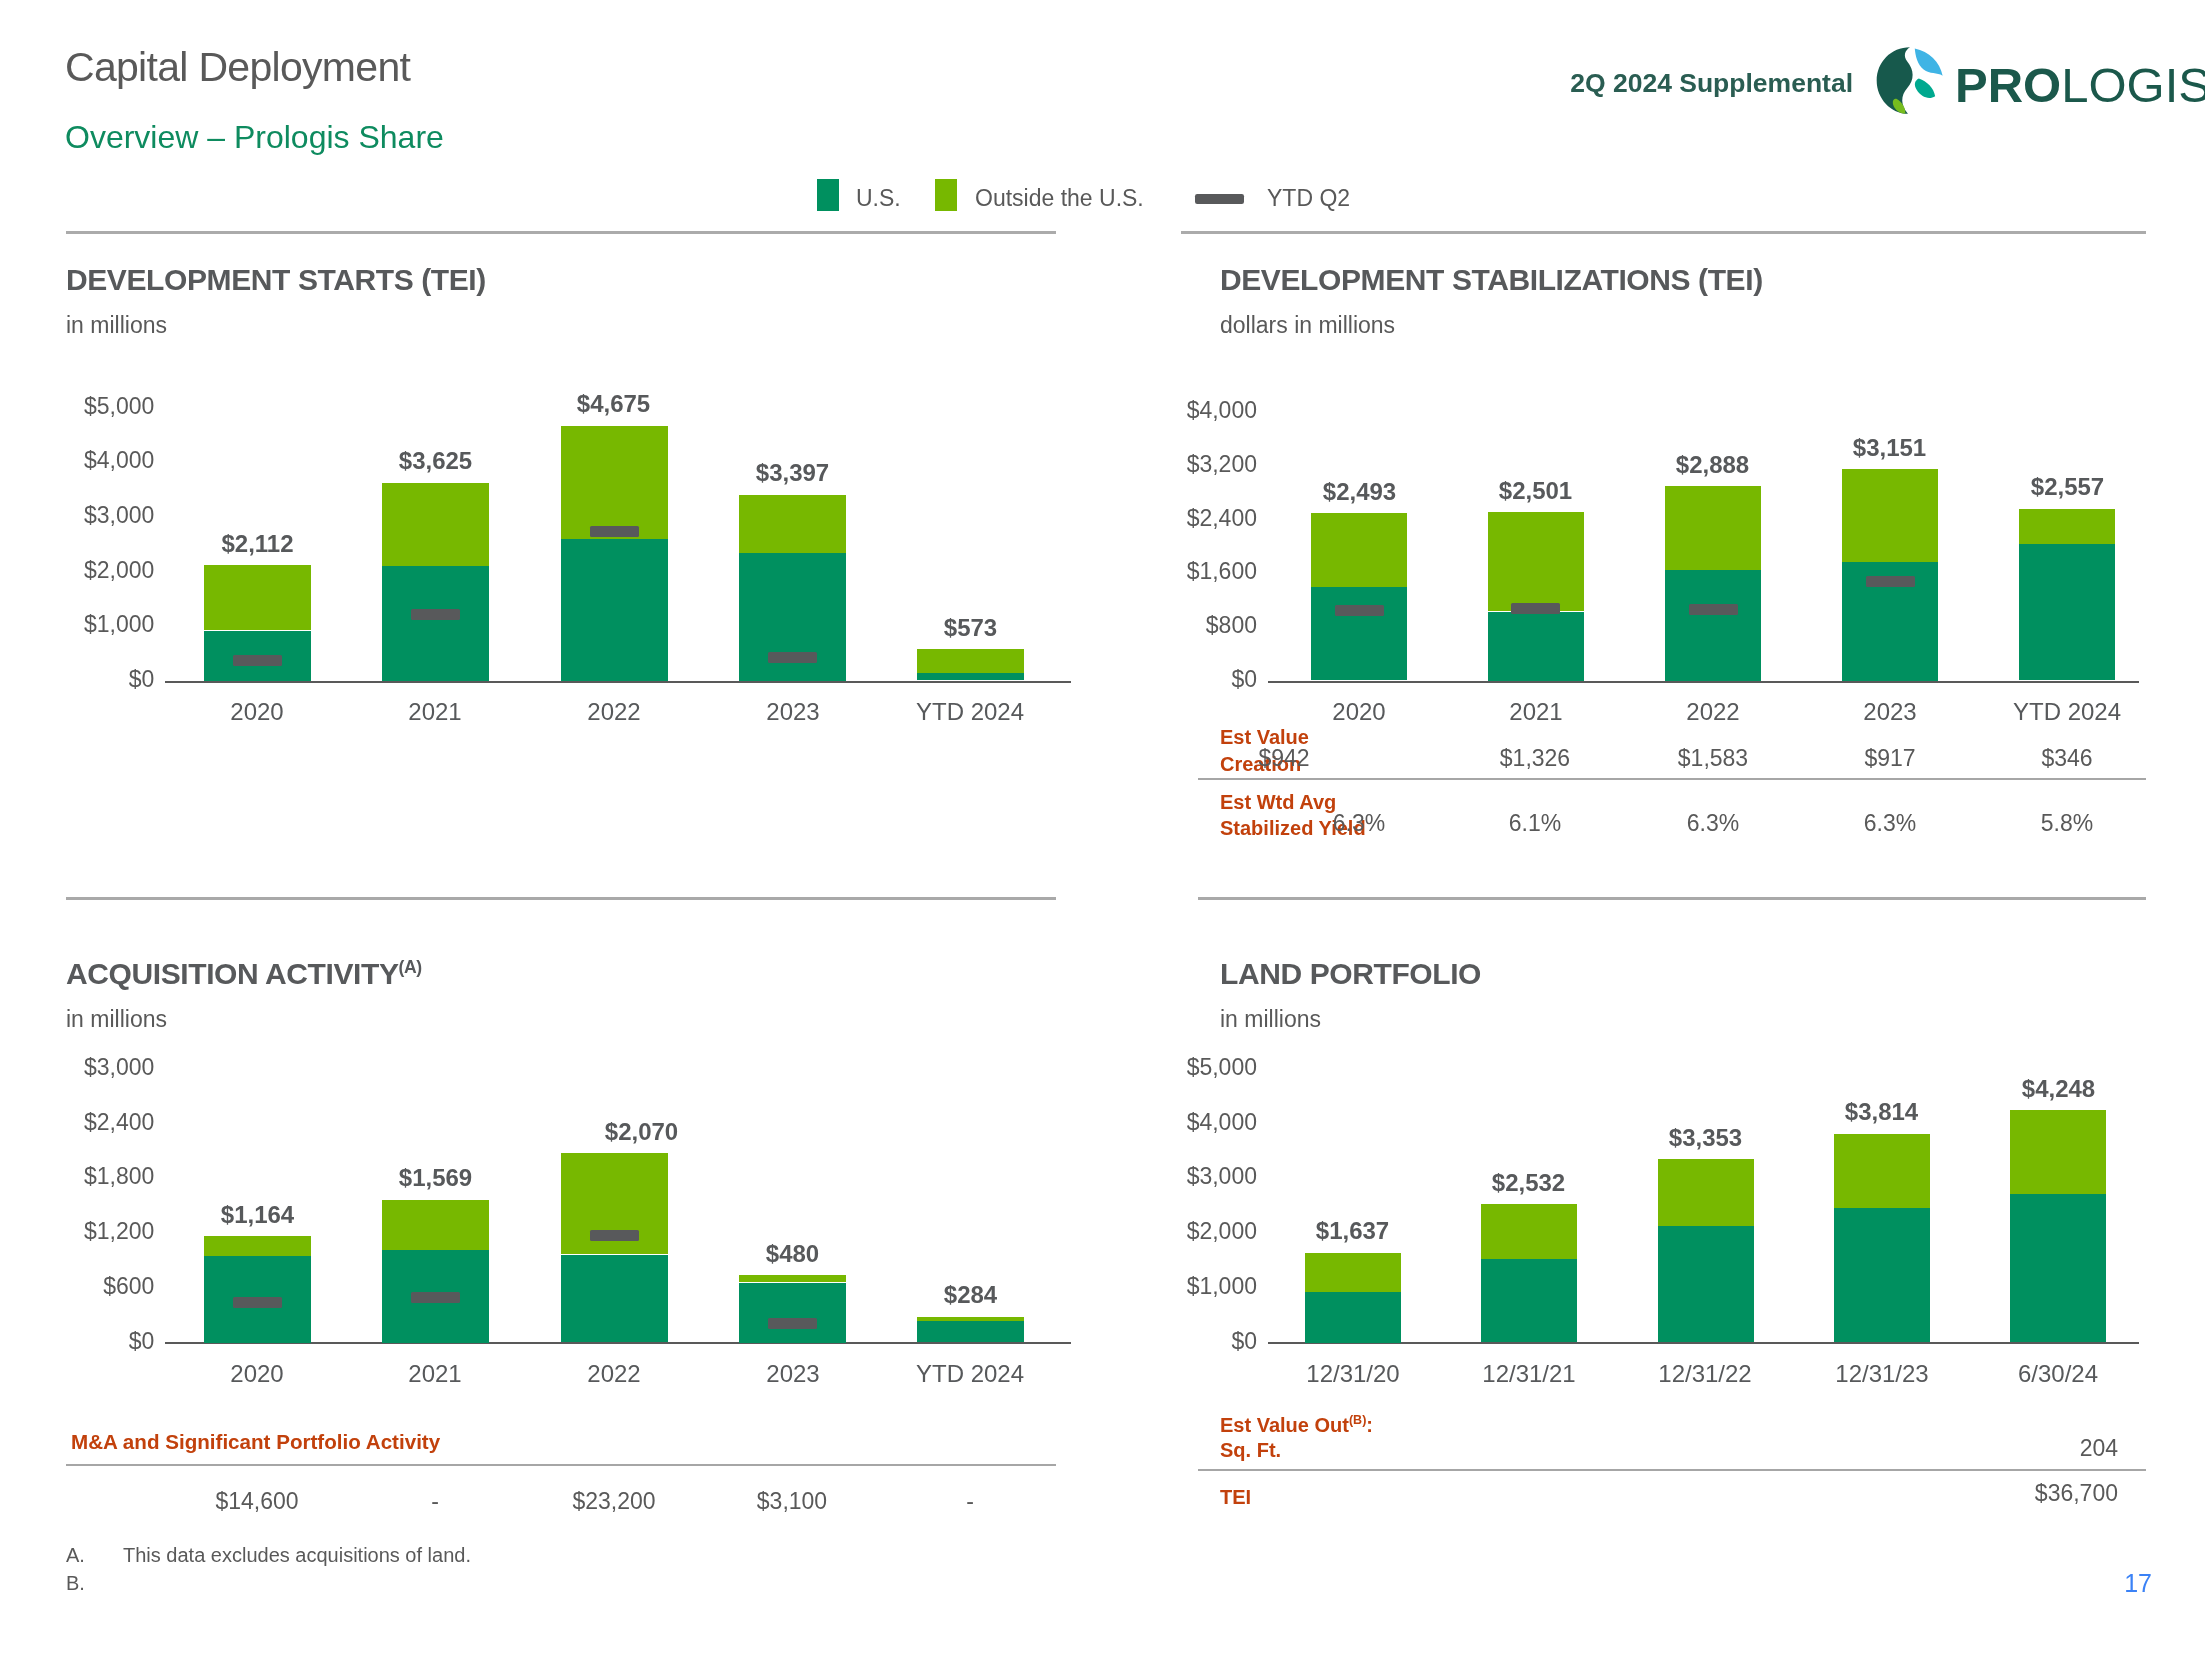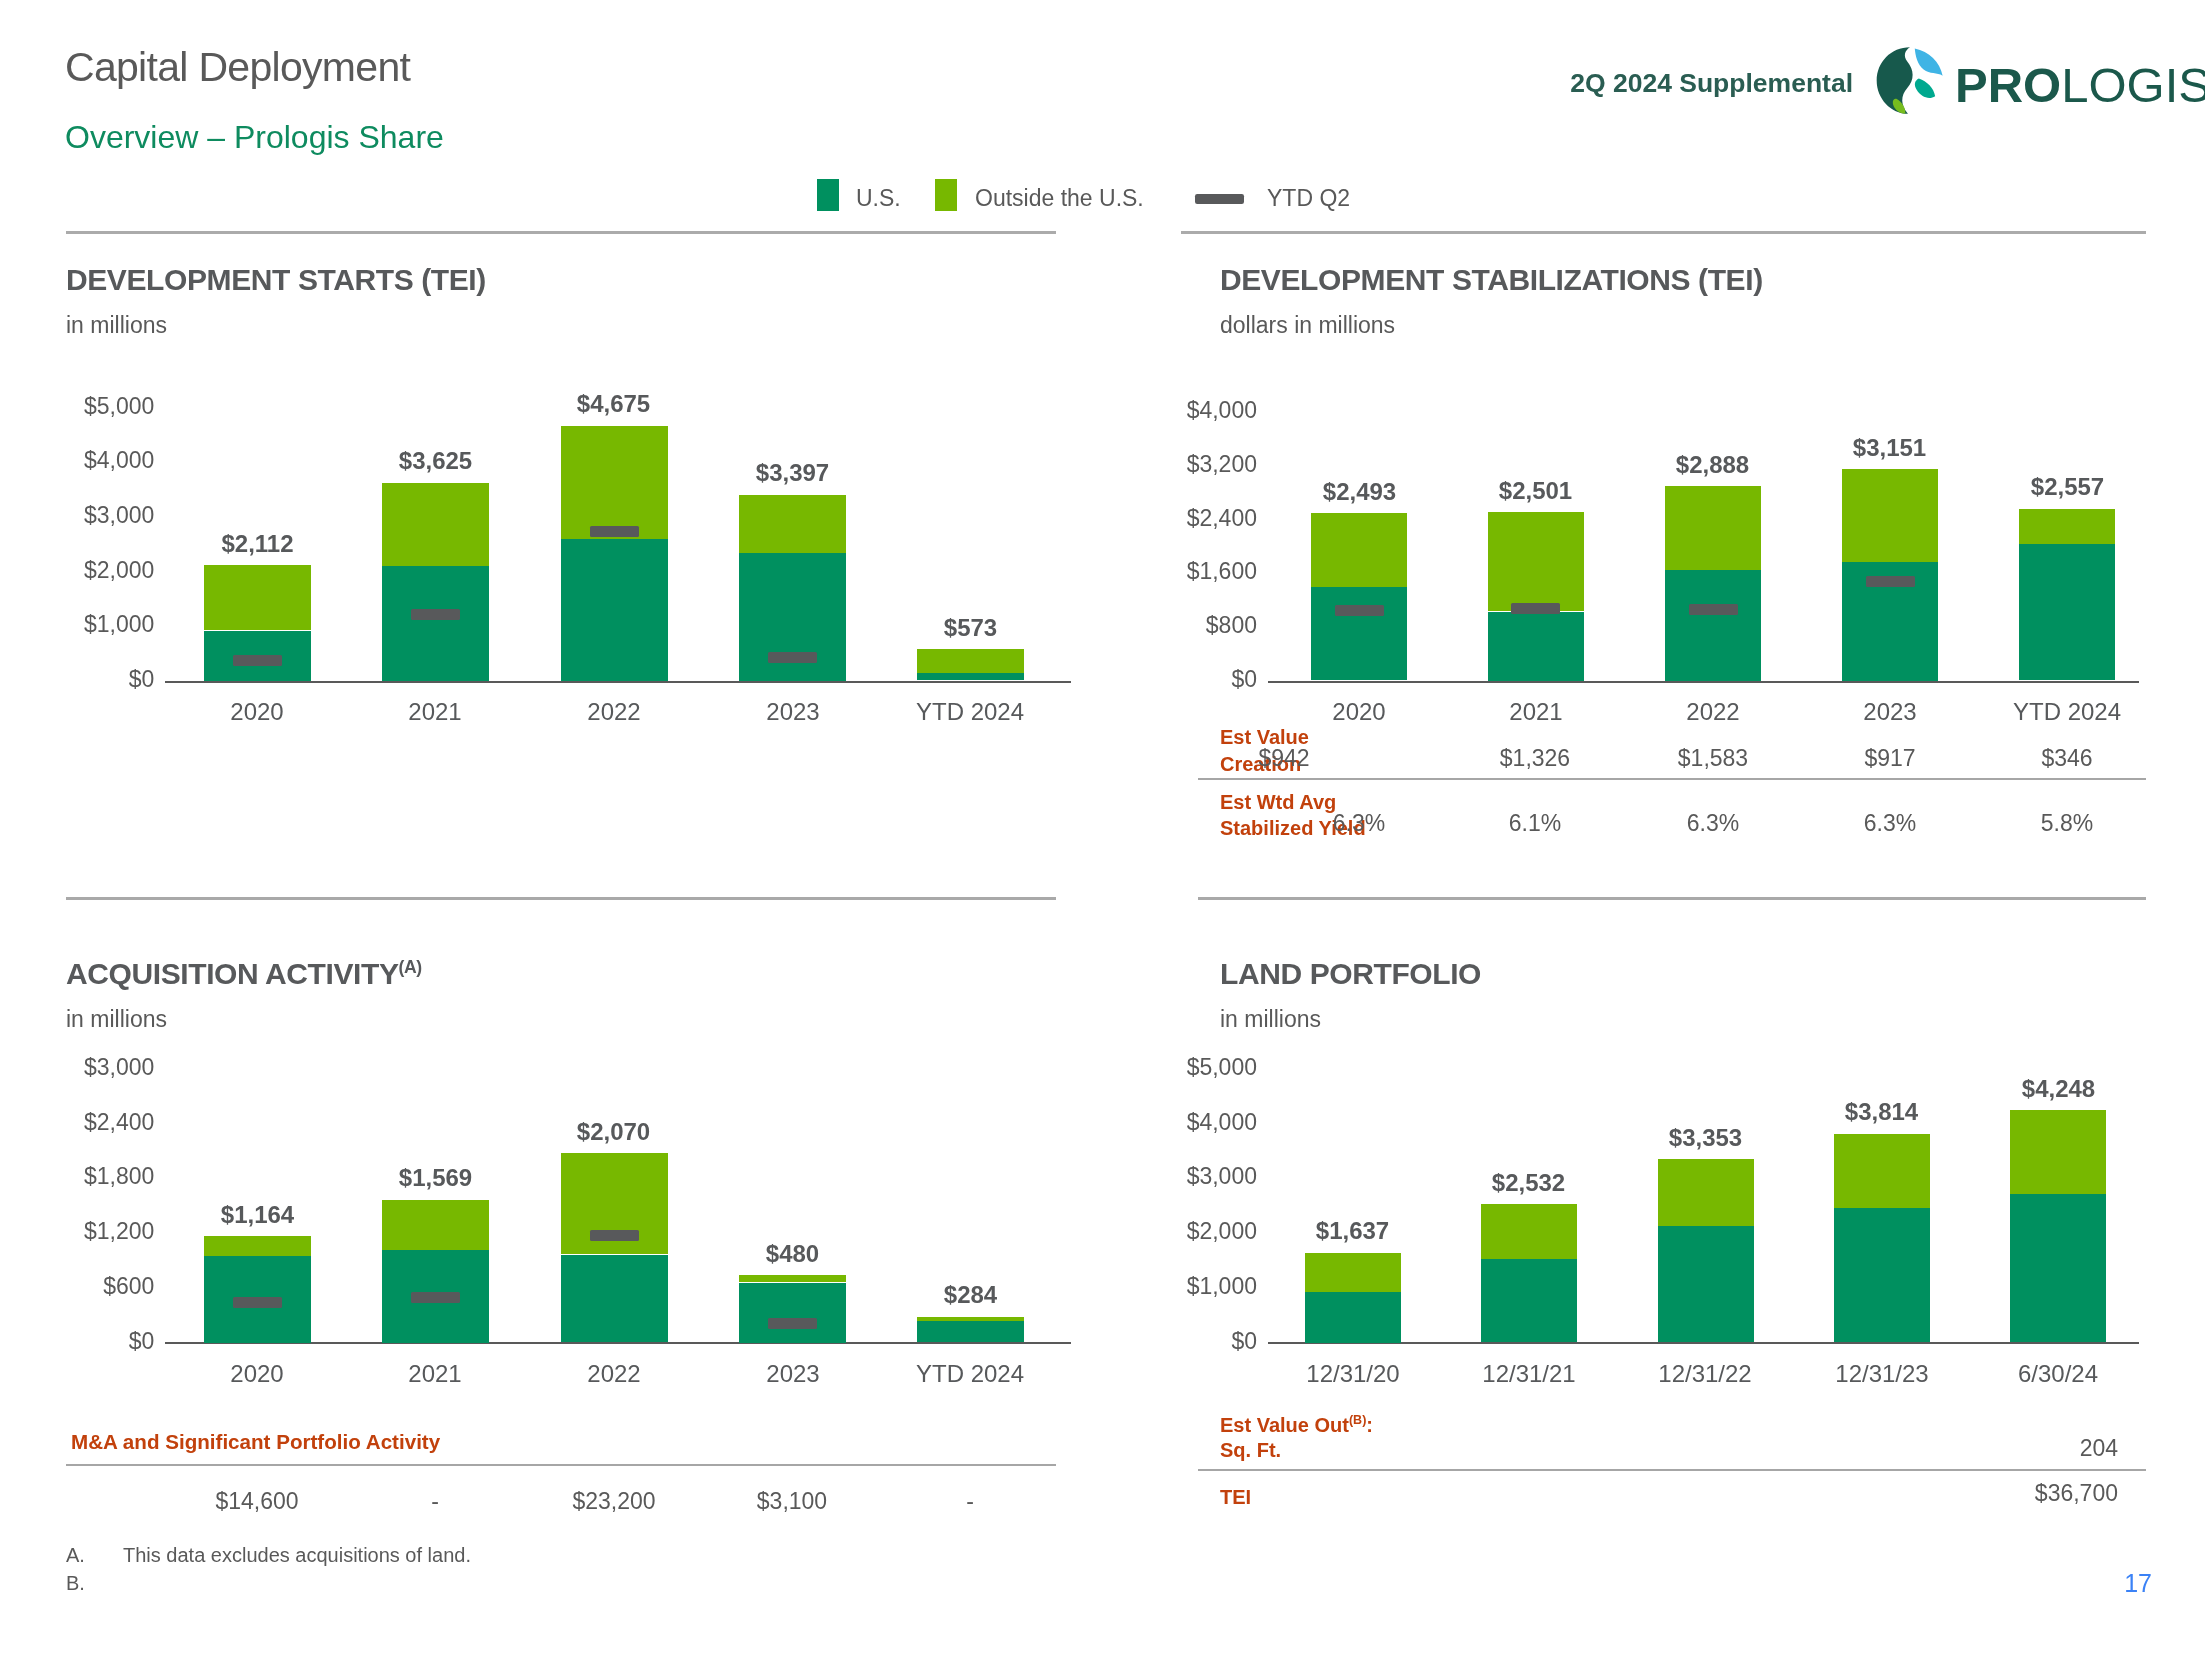--- a/index.html
+++ b/index.html
@@ -159,21 +159,21 @@
       <div class="total-label abs" style="left: 162px; top: 1201px;">$1,164</div>
       <div class="cat-label abs" style="left: 154px; top: 1360px;">2020</div>
       <div class="abs" style="left: 382px; top: 1250px; width: 107px; height: 93px; background: rgb(0, 144, 95);"></div>
       <div class="abs" style="left: 382px; top: 1200px; width: 107px; height: 50px; background: rgb(119, 184, 0);"></div>
       <div class="abs" style="left: 411px; top: 1292px; width: 49px; height: 11px; background: rgb(88, 89, 91); border-radius: 1.5px;"></div>
       <div class="total-label abs" style="left: 340px; top: 1164px;">$1,569</div>
       <div class="cat-label abs" style="left: 332px; top: 1360px;">2021</div>
       <div class="abs" style="left: 561px; top: 1255px; width: 107px; height: 87px; background: rgb(0, 144, 95);"></div>
       <div class="abs" style="left: 561px; top: 1153px; width: 107px; height: 101px; background: rgb(119, 184, 0);"></div>
       <div class="abs" style="left: 590px; top: 1230px; width: 49px; height: 11px; background: rgb(88, 89, 91); border-radius: 1.5px;"></div>
-      <div class="total-label abs" style="left: 518px; top: 1118px;">$2,070</div>
+      <div class="total-label abs" style="left: 546px; top: 1118px;">$2,070</div>
       <div class="cat-label abs" style="left: 511px; top: 1360px;">2022</div>
       <div class="abs" style="left: 739px; top: 1283px; width: 107px; height: 60px; background: rgb(0, 144, 95);"></div>
       <div class="abs" style="left: 739px; top: 1275px; width: 107px; height: 7.4px; background: rgb(119, 184, 0);"></div>
       <div class="abs" style="left: 768px; top: 1318px; width: 49px; height: 11px; background: rgb(88, 89, 91); border-radius: 1.5px;"></div>
       <div class="total-label abs" style="left: 697px; top: 1240px;">$480</div>
       <div class="cat-label abs" style="left: 690px; top: 1360px;">2023</div>
       <div class="abs" style="left: 917px; top: 1320px; width: 107px; height: 22px; background: rgb(0, 144, 95);"></div>
       <div class="abs" style="left: 917px; top: 1317px; width: 107px; height: 3.7px; background: rgb(119, 184, 0);"></div>
       <div class="total-label abs" style="left: 875px; top: 1281px;">$284</div>
       <div class="cat-label abs" style="left: 867px; top: 1360px;">YTD 2024</div>

